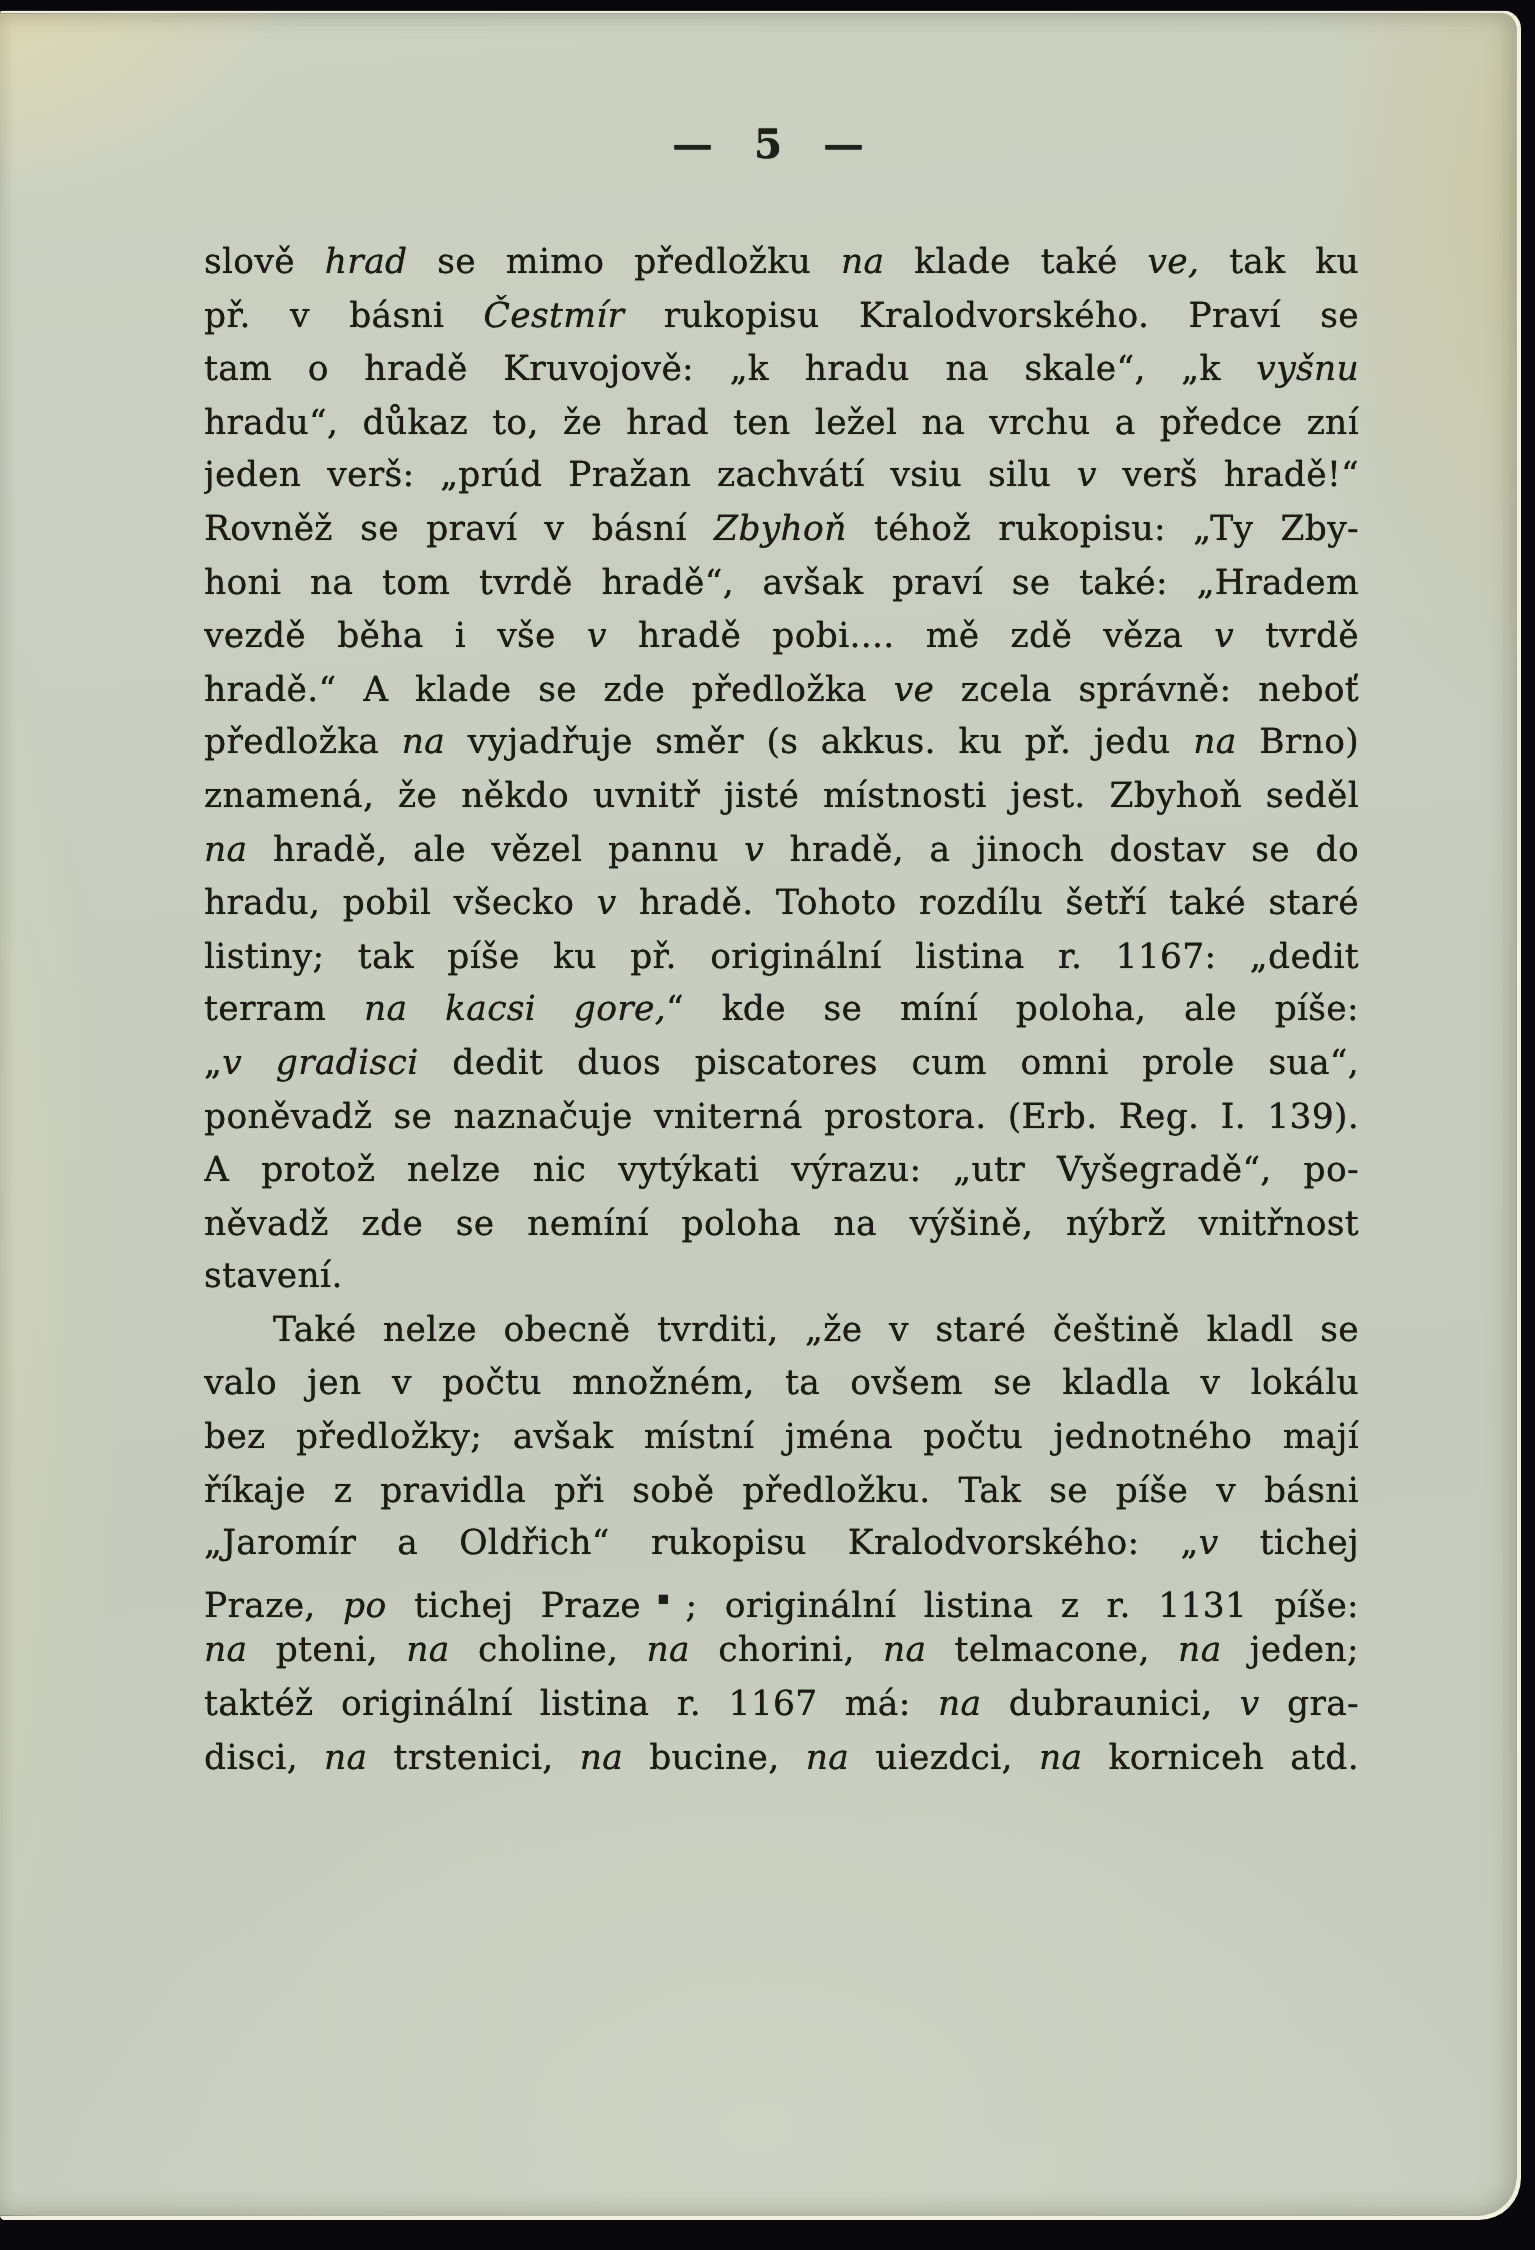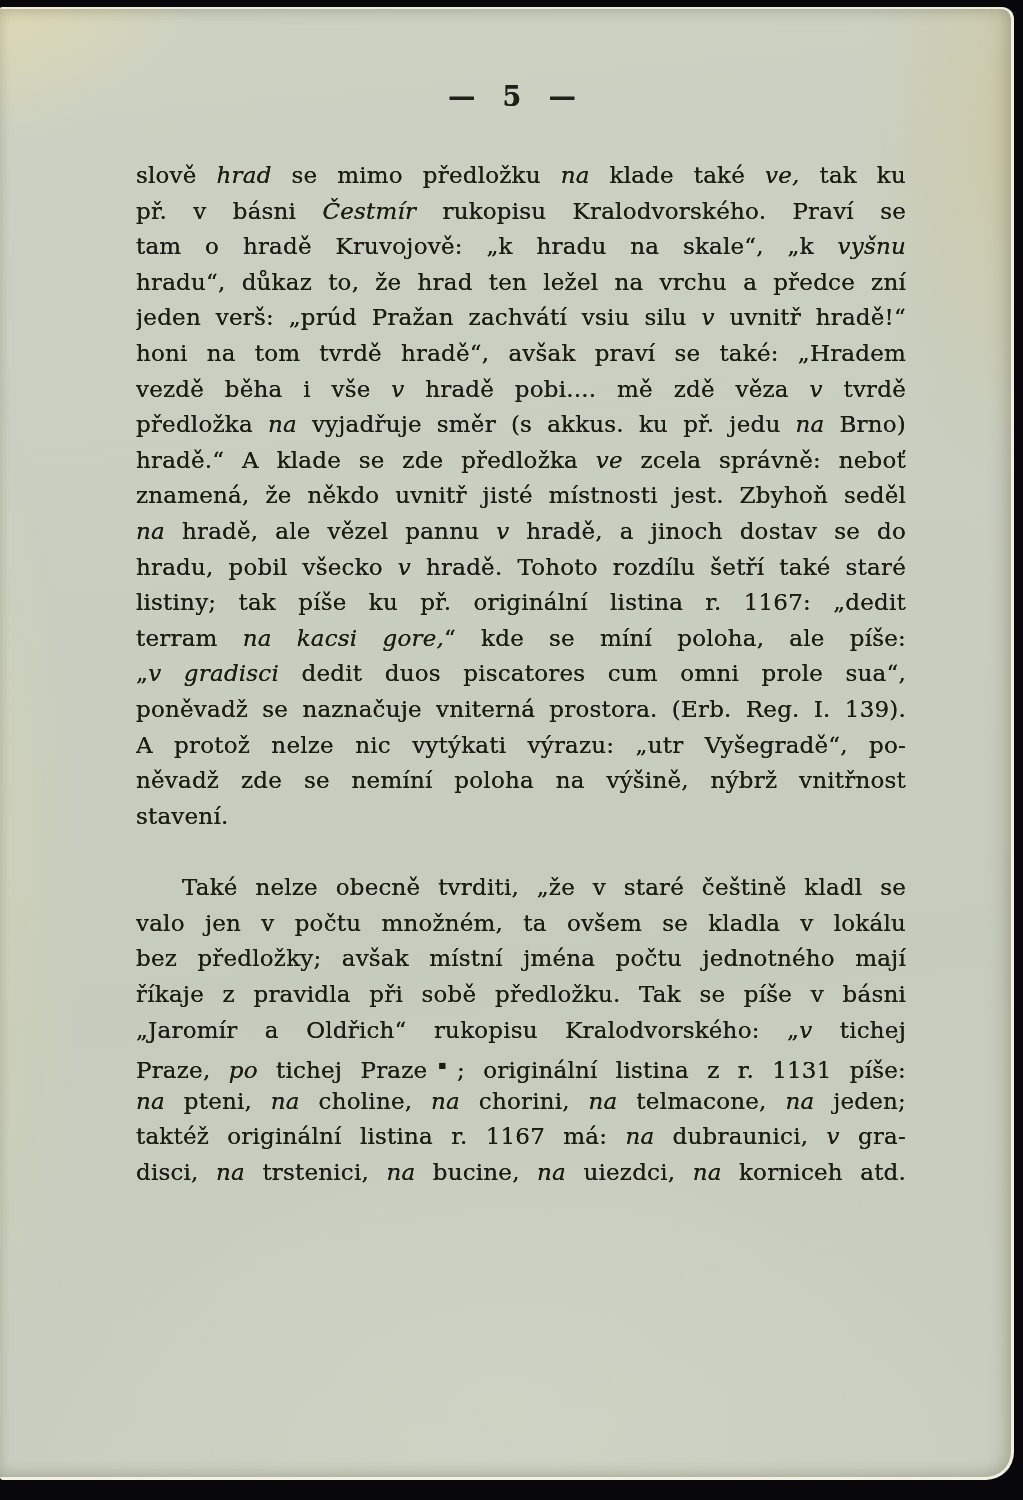--- a/index.html
+++ b/index.html
@@ -62,43 +62,44 @@
   .line {
     height: 35.6px;
     line-height: 35.6px;
     text-align: justify;
     text-align-last: justify;
     overflow: hidden;
     letter-spacing: .2px;
     white-space: normal;
   }
   .line.nj { text-align-last: left; }
-  .line.ind { text-indent: 46px; margin-top: 36px; }
+  .line.ind { text-indent: 46px; }
   .it { font-style: italic; }
   .sup {
     font-size: 12px;
     vertical-align: 9px;
     letter-spacing: 0;
   }
 </style>
 </head>
 <body>
 
 <div class="page">
   <div class="page-number">— 5 —</div>
   <div class="text-block">
       <div class="line"><span>slově </span><span class="it">hrad</span><span> se mimo předložku </span><span class="it">na</span><span> klade také </span><span class="it">ve,</span><span> tak ku</span></div>
       <div class="line"><span>př. v básni </span><span class="it">Čestmír</span><span> rukopisu Kralodvorského. Praví se</span></div>
       <div class="line"><span>tam o hradě Kruvojově: „k hradu na skale“, „k </span><span class="it">vyšnu</span></div>
       <div class="line"><span>hradu“, důkaz to, že hrad ten ležel na vrchu a předce zní</span></div>
-      <div class="line"><span>jeden verš: „prúd Pražan zachvátí vsiu silu </span><span class="it">v</span><span> uvnitř hradě!“</span></div>
+      <div class="line"><span>jeden verš: „prúd Pražan zachvátí vsiu silu </span><span class="it">v</span><span> verš hradě!“</span></div>
+      <div class="line"><span>Rovněž se praví v básní </span><span class="it">Zbyhoň</span><span> téhož rukopisu: „Ty Zby-</span></div>
       <div class="line"><span>honi na tom tvrdě hradě“, avšak praví se také: „Hradem</span></div>
       <div class="line"><span>vezdě běha i vše </span><span class="it">v</span><span> hradě pobi.... mě zdě věza </span><span class="it">v</span><span> tvrdě</span></div>
+      <div class="line"><span>hradě.“ A klade se zde předložka </span><span class="it">ve</span><span> zcela správně: neboť</span></div>
       <div class="line"><span>předložka </span><span class="it">na</span><span> vyjadřuje směr (s akkus. ku př. jedu </span><span class="it">na</span><span> Brno)</span></div>
-      <div class="line"><span>hradě.“ A klade se zde předložka </span><span class="it">ve</span><span> zcela správně: neboť</span></div>
       <div class="line"><span>znamená, že někdo uvnitř jisté místnosti jest. Zbyhoň seděl</span></div>
       <div class="line"><span class="it">na</span><span> hradě, ale vězel pannu </span><span class="it">v</span><span> hradě, a jinoch dostav se do</span></div>
       <div class="line"><span>hradu, pobil všecko </span><span class="it">v</span><span> hradě. Tohoto rozdílu šetří také staré</span></div>
       <div class="line"><span>listiny; tak píše ku př. originální listina r. 1167: „dedit</span></div>
       <div class="line"><span>terram </span><span class="it">na kacsi gore,</span><span>“ kde se míní poloha, ale píše:</span></div>
       <div class="line"><span>„</span><span class="it">v gradisci</span><span> dedit duos piscatores cum omni prole sua“,</span></div>
       <div class="line"><span>poněvadž se naznačuje vniterná prostora. (Erb. Reg. I. 139).</span></div>
       <div class="line"><span>A protož nelze nic vytýkati výrazu: „utr Vyšegradě“, po-</span></div>
       <div class="line"><span>něvadž zde se nemíní poloha na výšině, nýbrž vnitřnost</span></div>
       <div class="line nj"><span>stavení.</span></div>

